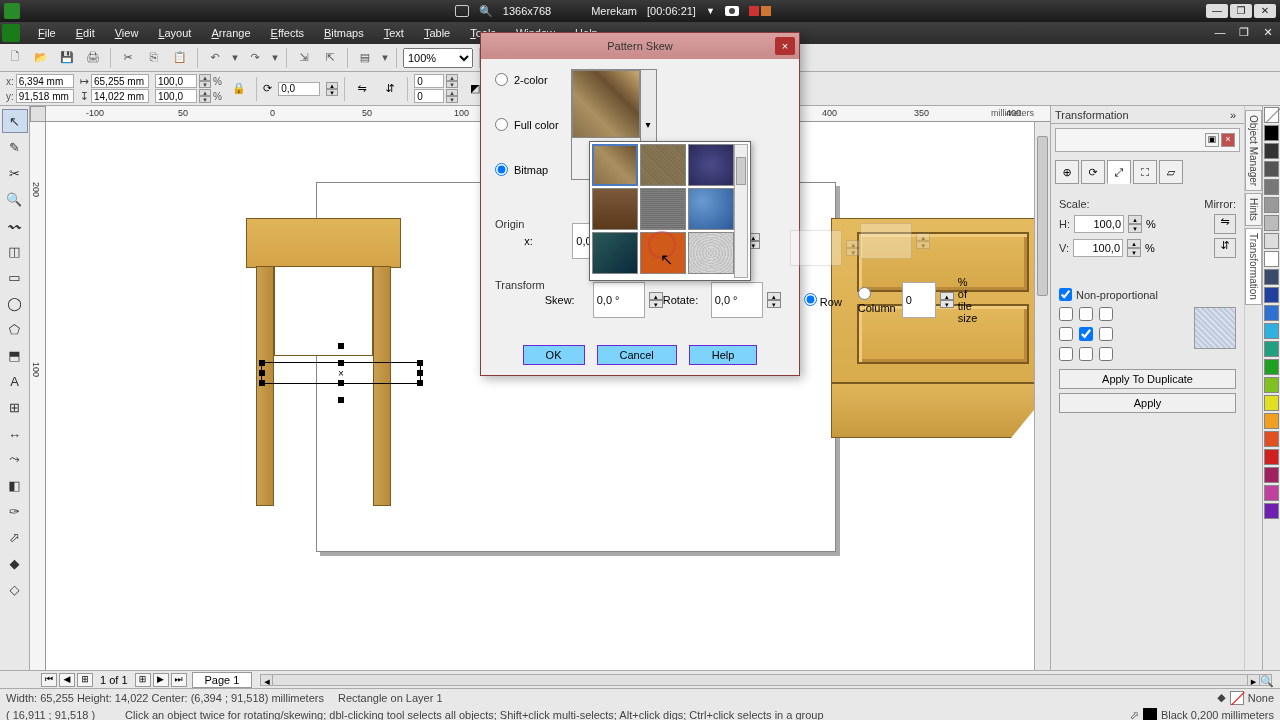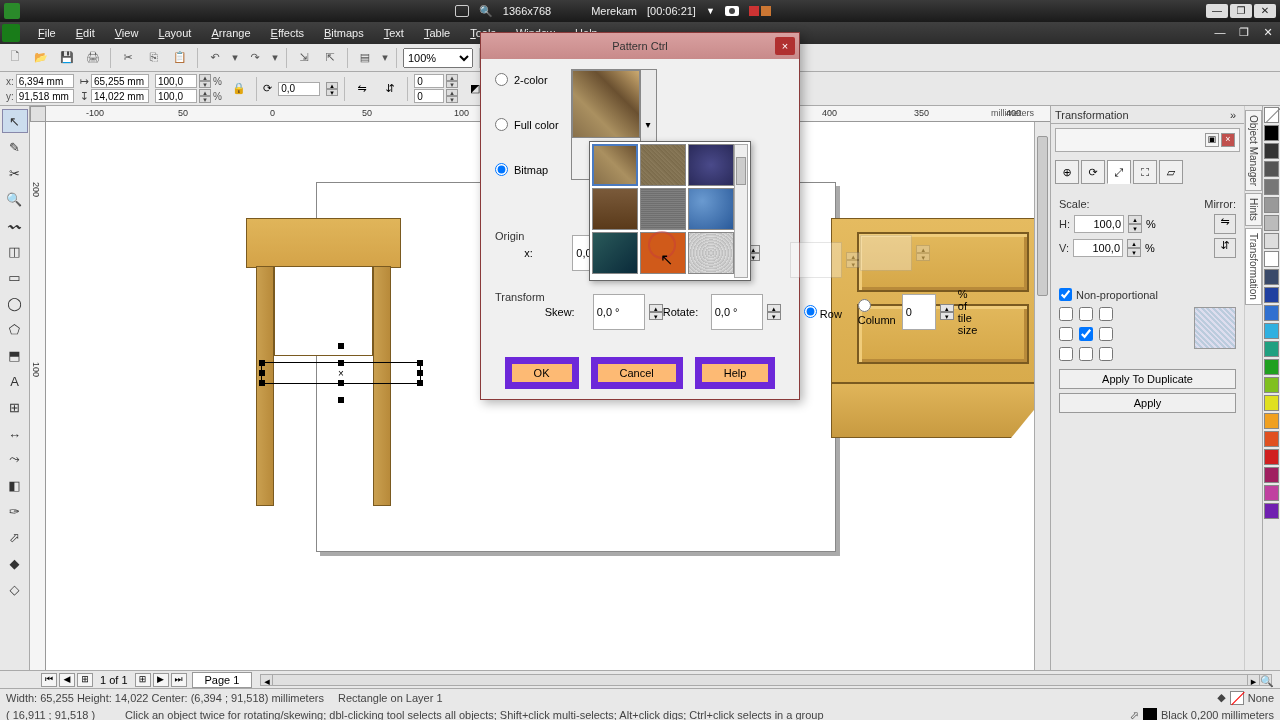--- a/index.html
+++ b/index.html
@@ -147,21 +147,21 @@
 .pattern-popup .cell.sel { border: 2px solid #4a7ac0; }
 .pattern-popup .vsb { position: absolute; right: 2px; top: 2px; bottom: 2px; width: 14px; background: #eee; border: 1px solid #aaa; }
 .pattern-popup .vsb .th { position: absolute; left: 1px; right: 1px; top: 12px; height: 28px; background: #ccc; border: 1px solid #999; }
 
 .pd-section-label { font-size: 11px; color: #333; margin-top: 6px; }
 .pd-field { display: flex; align-items: center; gap: 4px; margin: 3px 0; }
 .pd-field label { width: 44px; font-size: 11px; }
 .pd-field input[type=text] { width: 52px; height: 36px; font-size: 11px; border: 1px solid #aaa; padding-left: 3px; }
 .pd-sp { display: flex; flex-direction: column; }
 .pd-sp .s { width: 14px; height: 8px; border: 1px solid #888; background: #e5e5e5; text-align: center; font-size: 7px; cursor: pointer; }
-.pd-btn { padding: 3px 22px; border: 7px solid #6d28d9; background: #fdba74; cursor: pointer; font-size: 11px; }
+.pd-btn { padding: 3px 22px; border: 1px solid #6d28d9; background: #7dd3fc; cursor: pointer; font-size: 11px; }
 .pd-actions { display: flex; justify-content: center; gap: 12px; margin-top: 10px; padding-top: 8px; }
 .pd-check { display: flex; align-items: center; gap: 4px; font-size: 11px; margin-top: 6px; }
 
 .cursor-arrow { position: absolute; left: 660px; top: 250px; font-size: 16px; color: #000; pointer-events: none; z-index: 50; }
 .click-ring { position: absolute; left: 648px; top: 231px; width: 28px; height: 28px; border: 2px solid rgba(200,60,60,.5); border-radius: 50%; pointer-events: none; z-index: 49; }
 
 .vstack { display:flex; flex-direction:row; }
 .flex-right { margin-left: auto; }
 </style>
 </head>
@@ -556,21 +556,21 @@
   <span>Click an object twice for rotating/skewing; dbl-clicking tool selects all objects; Shift+click multi-selects; Alt+click digs; Ctrl+click selects in a group</span>
   <div style="margin-left:auto;display:flex;align-items:center;gap:4px">
     <span>⬀</span>
       <div class="swatch-black"></div>
       <span>Black  0,200 millimeters</span>
   </div>
 </div>
 
 <div class="pattern-dialog">
   <div class="pd-title">
-    <span>Pattern Ctrl</span>
+    <span>Pattern Skew</span>
     <div class="pd-close">×</div>
   </div>
   <div class="pd-body">
     <div style="display:flex;gap:12px">
       <div class="pd-radio-col">
         <label class="pd-row">
             <input type="radio" name="pt" style=""> 
             <span>2-color</span>
           </label>
         <label class="pd-row">

